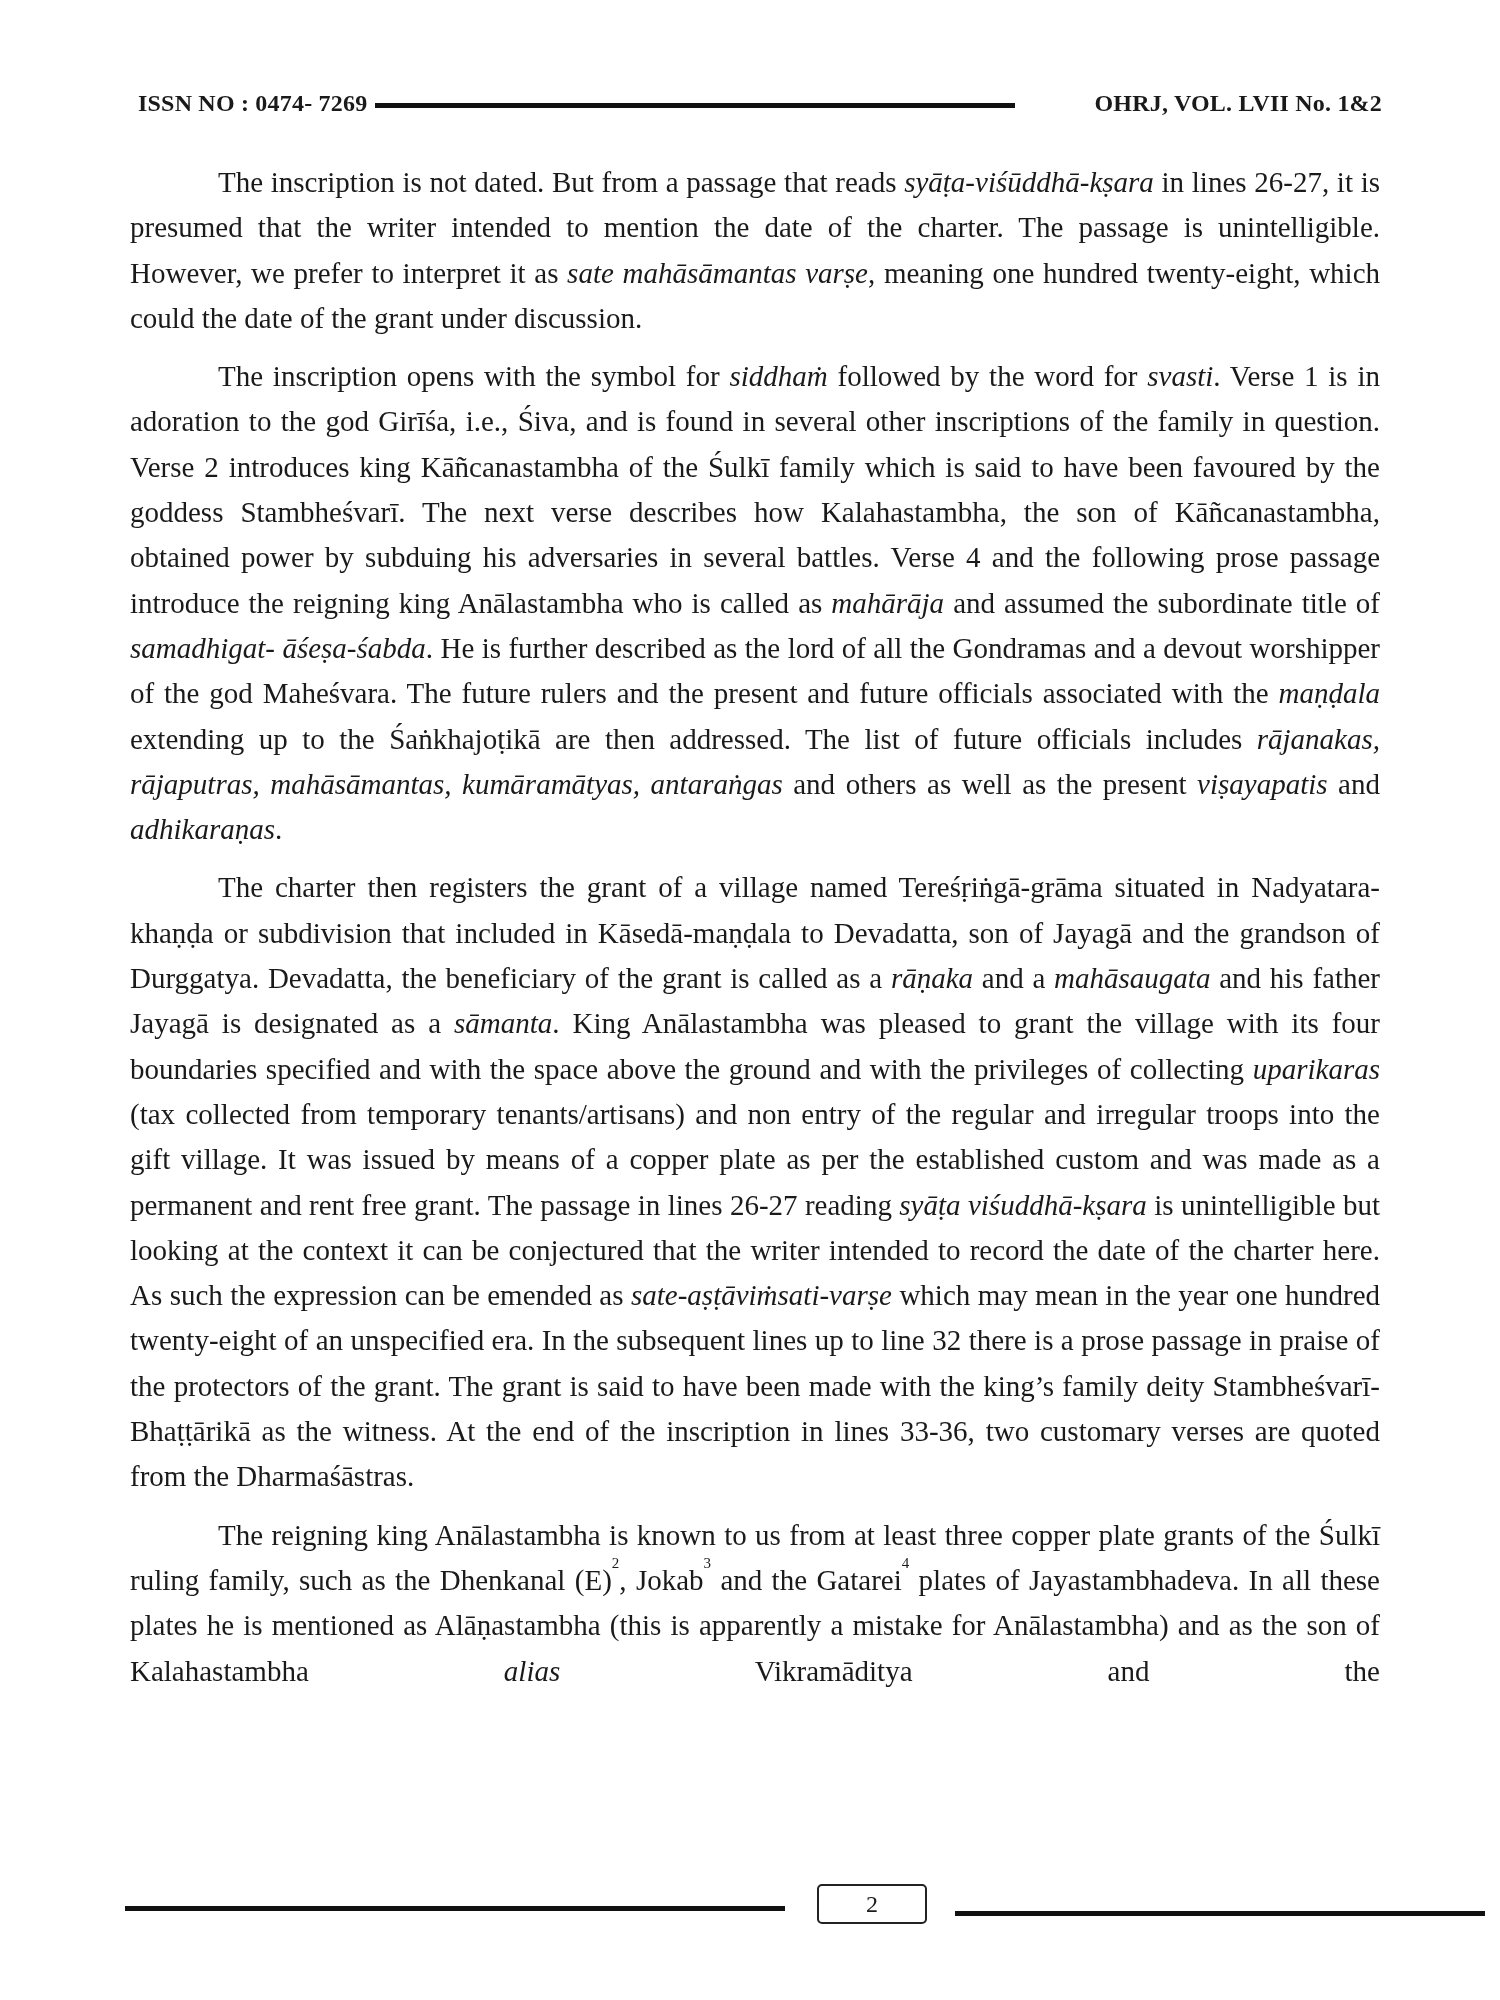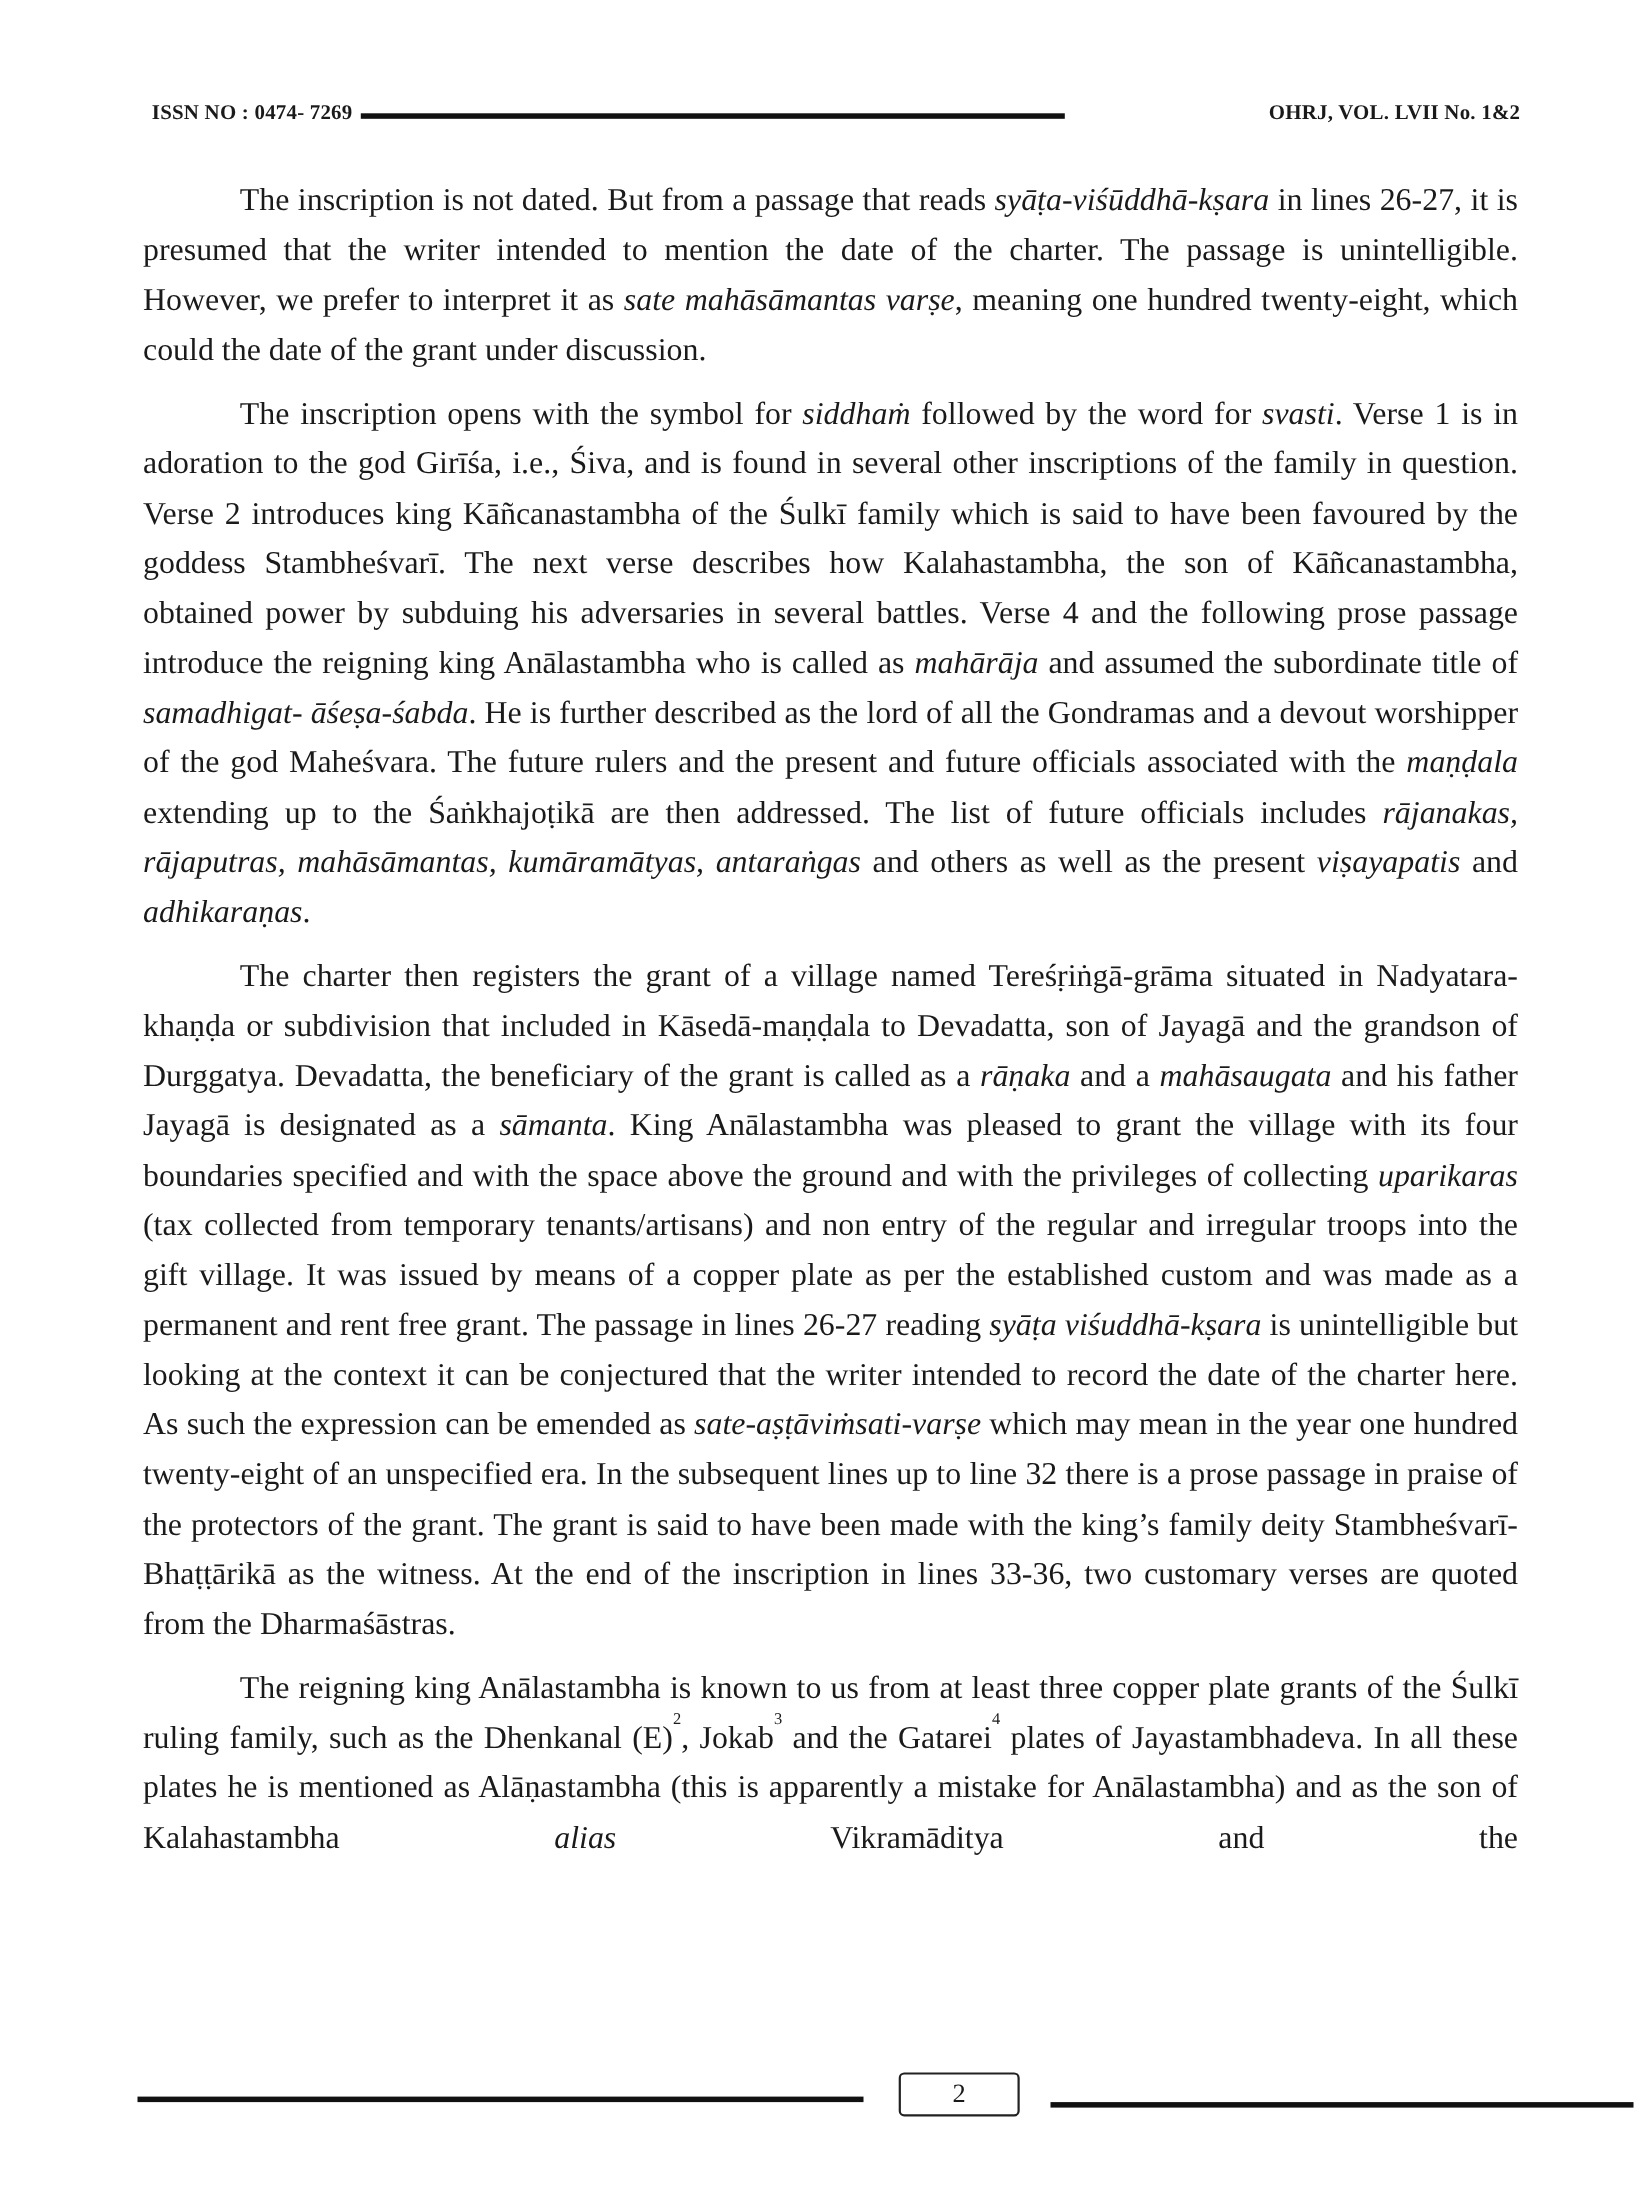--- a/index.html
+++ b/index.html
@@ -5,21 +5,21 @@
   html, body { margin: 0; padding: 0; background: #ffffff; }
   body {
     width: 1500px; height: 2000px; position: relative; overflow: hidden;
     font-family: "Liberation Serif", "DejaVu Serif", serif; color: #1a1a1a;
   }
   .header {
     position: absolute; top: 88px; left: 138px; right: 118px; height: 30px;
     display: flex; align-items: center;
   }
   .header .issn, .header .journal {
-    font-weight: bold; font-size: 19px; letter-spacing: 0.2px; white-space: nowrap; text-align: center;
+    font-weight: bold; font-size: 24px; letter-spacing: 0.2px; white-space: nowrap; text-align: center;
   }
   .header .rule {
     height: 5px; background: #111; margin: 4px 18px 0 8px; width: 640px;
   }
   .header .spacer { flex: 1; }
   .body-text {
     position: absolute; top: 160px; left: 130px; width: 1250px;
     font-size: 29px; line-height: 45.3px; text-align: justify;
   }
   .para { margin: 0 0 13px 0; text-indent: 88px; }

